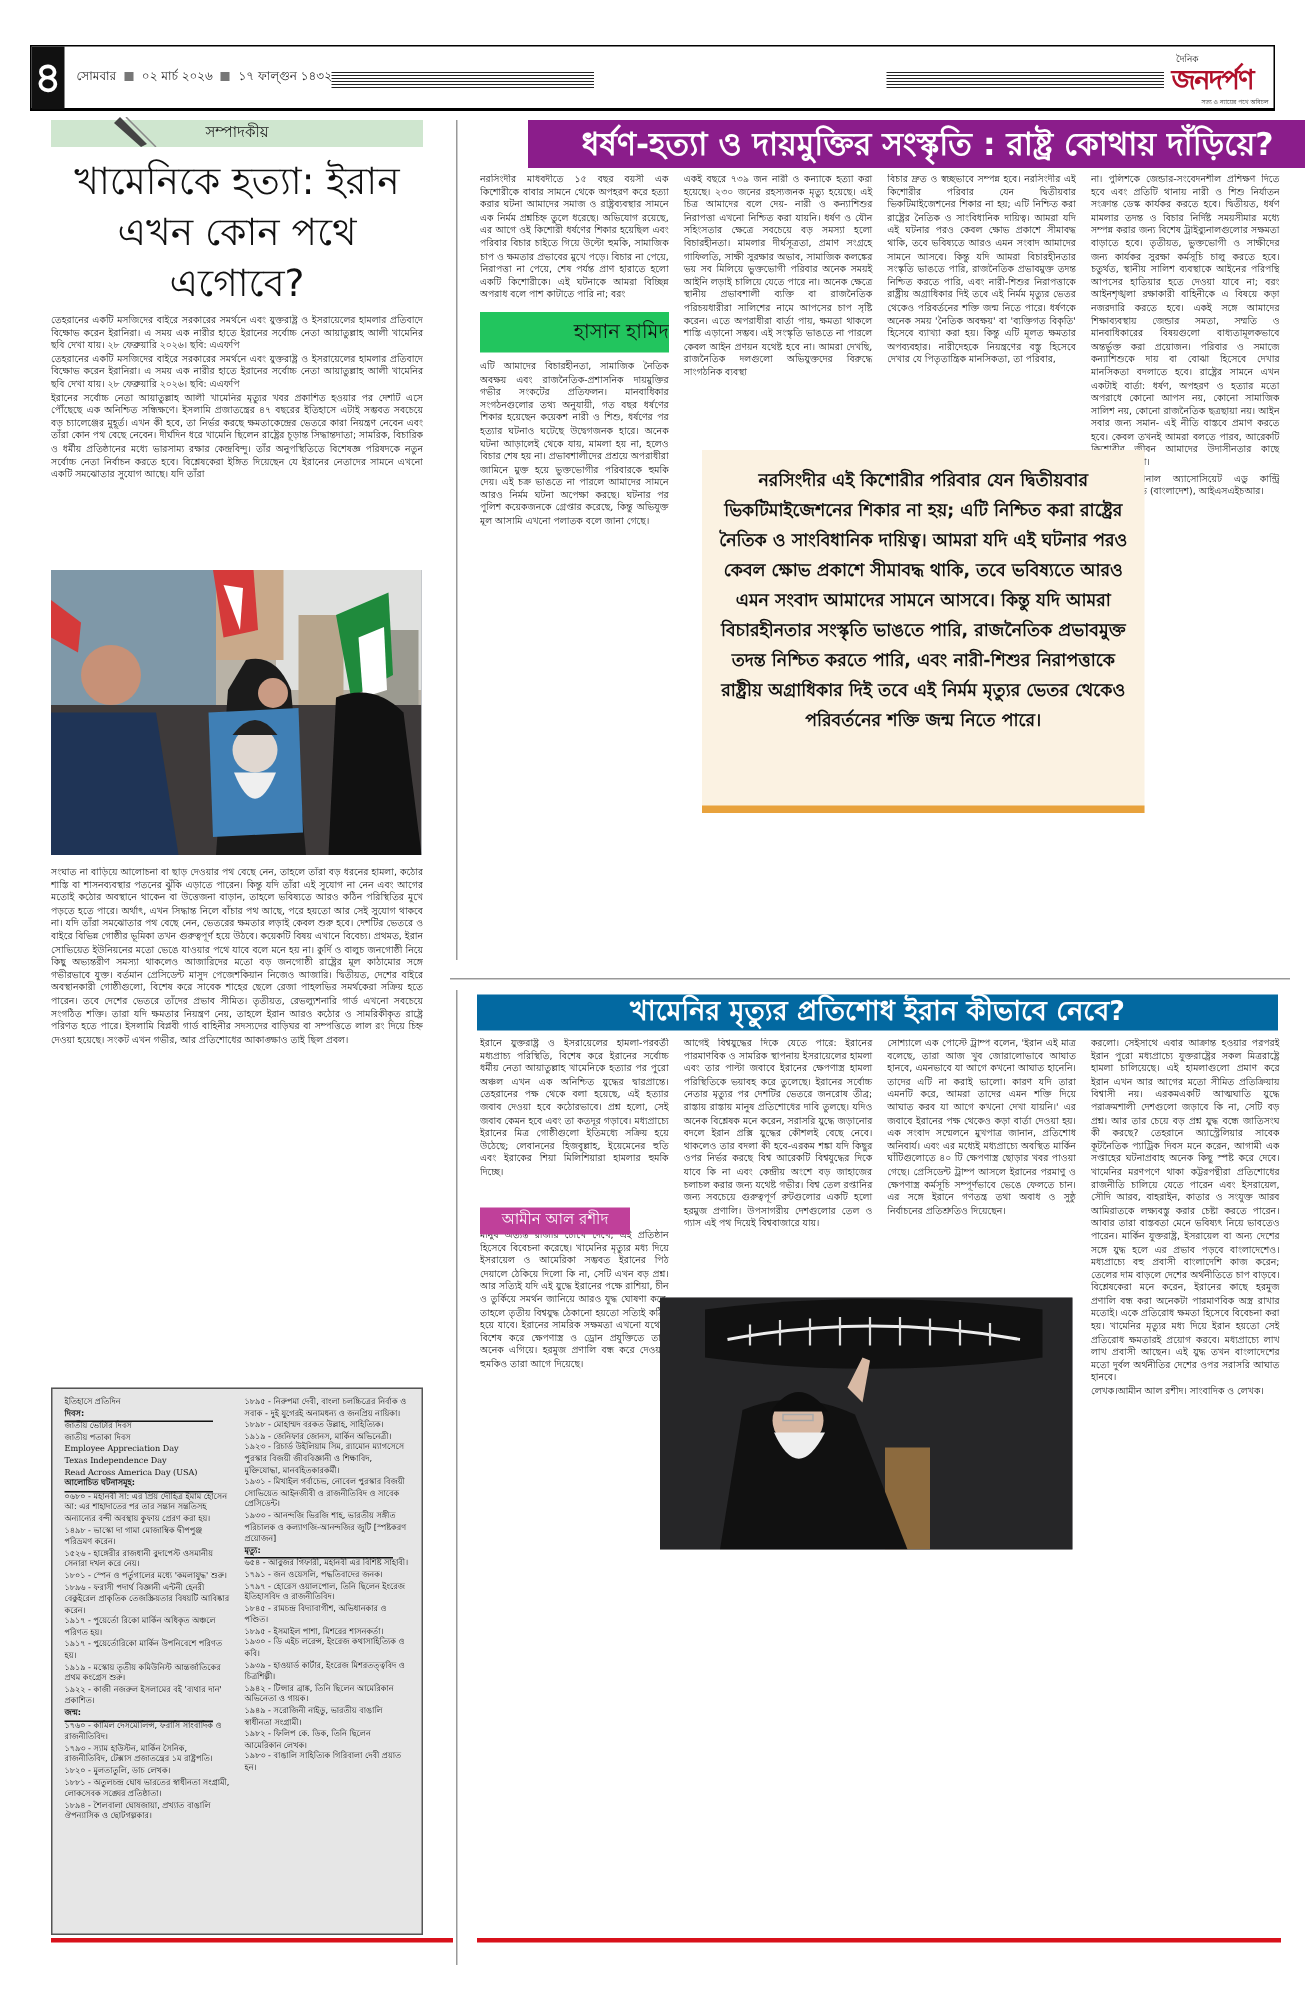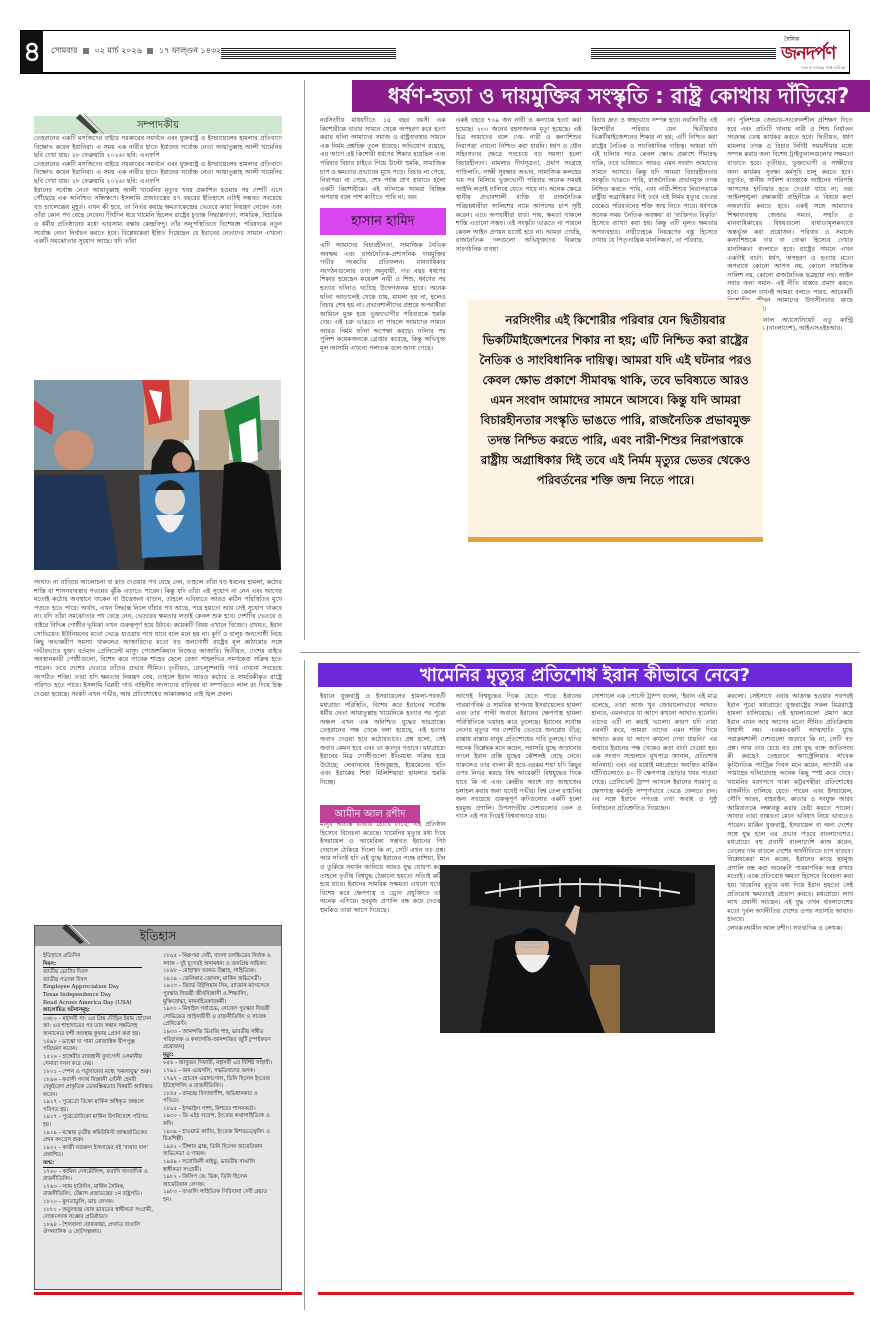--- a/index.html
+++ b/index.html
@@ -23,25 +23,25 @@
   .sectband { height: 18px; background: #cfe6cf; position: relative; text-align: center; font-size: 10px; line-height: 18px; color: #222; }
   .pen { position: absolute; left: 40px; top: -2px; width: 40px; height: 20px; }
   .lhead { text-align: center; font-size: 25px; line-height: 34px; margin: 6px 0 4px; font-weight: normal; color: #111; }
   .body-text { font-size: 6.2px; line-height: 8.6px; color: #222; text-align: justify; }
   .photo1 { left: 34px; top: 380px; width: 247px; height: 190px; overflow: hidden; background: #8a94a0; }
 
   
   .purple-band { left: 320px; top: 80px; width: 533px; height: 32px; background: #8b1d8b; color: #fff; font-size: 21px; font-weight: bold; text-align: center; line-height: 32px; white-space: nowrap; overflow: hidden; margin-left: 32px; }
   .cols4 { display: flex; gap: 10px; }
   .cols4 > div { flex: 1; }
-  .author-box { background: #d946ef; text-align: center; font-size: 13px; color: #111; padding: 3px 0; margin: 6px 0; }
+  .author-box { background: #22c55e; text-align: right; font-size: 13px; color: #111; padding: 3px 0; margin: 6px 0; }
   .pullquote { left: 440px; top: 300px; width: 295px; height: 242px; background: #fbf2e2; border-bottom: 5px solid #e8a23c; text-align: center; font-size: 11.6px; line-height: 20px; font-weight: bold; color: #111; padding: 10px 8px 0; margin-left: 28px; }
 
   
-  .blue-band { left: 318px; top: 663px; width: 534px; height: 24px; background: #6d28d9; color: #fff; font-size: 18px; font-weight: bold; text-align: center; line-height: 24px; white-space: nowrap; }
+  .blue-band { left: 318px; top: 663px; width: 534px; height: 24px; background: #0369a1; color: #fff; font-size: 18px; font-weight: bold; text-align: center; line-height: 24px; white-space: nowrap; }
   .pink-box { left: 320px; top: 805px; width: 100px; height: 18px; background: #c0409a; color: #fff; font-size: 10px; text-align: center; line-height: 18px; }
 
   
   .hist { left: 34px; top: 925px; width: 248px; height: 365px; background: #e6e6e6; border: 1px solid #555; }
   .hist-band { height: 20px; background: #9b9b9b; position: relative; text-align: center; color: #111; font-size: 12px; line-height: 20px; }
   .hist-cols { display: flex; gap: 10px; padding: 6px 8px; }
   .hist-cols > div { flex: 1; font-size: 5.4px; line-height: 7.6px; color: #111; }
   .hist-sub { font-weight: bold; border-bottom: 1px solid #111; display: inline-block; width: 90%; }
   .hist-en { font-family: "DejaVu Serif", serif; font-size: 5.4px; }
 
@@ -61,28 +61,29 @@
     <span class="sq"></span>
     <span>১৭ ফাল্গুন ১৪৩২ বাংলা</span>
   </div>
   <div class="abs lines" style="left:200px;top:16px;width:175px;"></div>
   <div class="abs lines" style="left:570px;top:16px;width:185px;"></div>
   <div class="abs mast-small">দৈনিক</div>
   <div class="abs mast">জনদর্পণ</div>
   <div class="abs mast-tag">সত্য ও ন্যায়ের পথে অবিচল</div>
 </div>
 
-<div class="abs lcol" style="left:34px;width:248px;margin-top:36px;">
+<div class="abs lcol" style="left:34px;width:248px;">
   <div class="sectband">
     <svg class="pen" viewBox="0 0 40 20">
       <path d="M6 0 L24 18 L20 20 L2 4 Z" fill="#444"></path>
       <path d="M10 0 L30 20" stroke="#888" stroke-width="1"></path>
     </svg>
     <span>সম্পাদকীয়</span>
   </div>
+  <h1 class="lhead">খামেনিকে হত্যা: ইরান এখন কোন পথে এগোবে?</h1>
   <p class="body-text">তেহরানের একটি মসজিদের বাইরে সরকারের সমর্থনে এবং যুক্তরাষ্ট্র ও ইসরায়েলের হামলার প্রতিবাদে বিক্ষোভ করেন ইরানিরা। এ সময় এক নারীর হাতে ইরানের সর্বোচ্চ নেতা আয়াতুল্লাহ আলী খামেনির ছবি দেখা যায়। ২৮ ফেব্রুয়ারি ২০২৬। ছবি: এএফপি</p>
   <p class="body-text">তেহরানের একটি মসজিদের বাইরে সরকারের সমর্থনে এবং যুক্তরাষ্ট্র ও ইসরায়েলের হামলার প্রতিবাদে বিক্ষোভ করেন ইরানিরা। এ সময় এক নারীর হাতে ইরানের সর্বোচ্চ নেতা আয়াতুল্লাহ আলী খামেনির ছবি দেখা যায়। ২৮ ফেব্রুয়ারি ২০২৬। ছবি: এএফপি</p>
   <p class="body-text" style="height:128px;overflow:hidden;">ইরানের সর্বোচ্চ নেতা আয়াতুল্লাহ আলী খামেনির মৃত্যুর খবর প্রকাশিত হওয়ার পর দেশটি এসে পৌঁছেছে এক অনিশ্চিত সন্ধিক্ষণে। ইসলামি প্রজাতন্ত্রের ৪৭ বছরের ইতিহাসে এটাই সম্ভবত সবচেয়ে বড় চ্যালেঞ্জের মুহূর্ত। এখন কী হবে, তা নির্ভর করছে ক্ষমতাকেন্দ্রের ভেতরে কারা নিয়ন্ত্রণ নেবেন এবং তাঁরা কোন পথ বেছে নেবেন। দীর্ঘদিন ধরে খামেনি ছিলেন রাষ্ট্রের চূড়ান্ত সিদ্ধান্তদাতা; সামরিক, বিচারিক ও ধর্মীয় প্রতিষ্ঠানের মধ্যে ভারসাম্য রক্ষার কেন্দ্রবিন্দু। তাঁর অনুপস্থিতিতে বিশেষজ্ঞ পরিষদকে নতুন সর্বোচ্চ নেতা নির্বাচন করতে হবে। বিশ্লেষকেরা ইঙ্গিত দিয়েছেন যে ইরানের নেতাদের সামনে এখনো একটি সমঝোতার সুযোগ আছে। যদি তাঁরা</p>
 </div>
 
 <div class="abs photo1">
   <svg width="247" height="190" viewBox="0 0 247 190">
     <title>তেহরানে বিক্ষোভকারীদের হাতে খামেনির ছবি ও ইরানের পতাকা</title>
     <rect width="247" height="190" fill="#b8b2a6"></rect>
     <rect x="0" y="0" width="110" height="90" fill="#7f98a8"></rect>
@@ -106,27 +107,20 @@
     <path d="M122 135 Q136 170 150 135 Z" fill="#efefef"></path>
     <path d="M190 85 Q215 75 235 95 L247 190 L185 190 Z" fill="#111"></path>
   </svg>
 </div>
 
 <div class="abs" style="left:34px;top:578px;width:248px;height:335px;overflow:hidden;">
   <p class="body-text">সংঘাত না বাড়িয়ে আলোচনা বা ছাড় দেওয়ার পথ বেছে নেন, তাহলে তাঁরা বড় ধরনের হামলা, কঠোর শাস্তি বা শাসনব্যবস্থার পতনের ঝুঁকি এড়াতে পারেন। কিন্তু যদি তাঁরা এই সুযোগ না নেন এবং আগের মতোই কঠোর অবস্থানে থাকেন বা উত্তেজনা বাড়ান, তাহলে ভবিষ্যতে আরও কঠিন পরিস্থিতির মুখে পড়তে হতে পারে। অর্থাৎ, এখন সিদ্ধান্ত নিলে বাঁচার পথ আছে, পরে হয়তো আর সেই সুযোগ থাকবে না। যদি তাঁরা সমঝোতার পথ বেছে নেন, ভেতরের ক্ষমতার লড়াই কেবল শুরু হবে। দেশটির ভেতরে ও বাইরে বিভিন্ন গোষ্ঠীর ভূমিকা তখন গুরুত্বপূর্ণ হয়ে উঠবে। কয়েকটি বিষয় এখানে বিবেচ্য। প্রথমত, ইরান সোভিয়েত ইউনিয়নের মতো ভেঙে যাওয়ার পথে যাবে বলে মনে হয় না। কুর্দি ও বালুচ জনগোষ্ঠী নিয়ে কিছু অভ্যন্তরীণ সমস্যা থাকলেও আজারিদের মতো বড় জনগোষ্ঠী রাষ্ট্রের মূল কাঠামোর সঙ্গে গভীরভাবে যুক্ত। বর্তমান প্রেসিডেন্ট মাসুদ পেজেশকিয়ান নিজেও আজারি। দ্বিতীয়ত, দেশের বাইরে অবস্থানকারী গোষ্ঠীগুলো, বিশেষ করে সাবেক শাহের ছেলে রেজা পাহলভির সমর্থকেরা সক্রিয় হতে পারেন। তবে দেশের ভেতরে তাঁদের প্রভাব সীমিত। তৃতীয়ত, রেভল্যুশনারি গার্ড এখনো সবচেয়ে সংগঠিত শক্তি। তারা যদি ক্ষমতার নিয়ন্ত্রণ নেয়, তাহলে ইরান আরও কঠোর ও সামরিকীকৃত রাষ্ট্রে পরিণত হতে পারে। ইসলামি বিপ্লবী গার্ড বাহিনীর সদস্যদের বাড়িঘর বা সম্পত্তিতে লাল রং দিয়ে চিহ্ন দেওয়া হয়েছে। সংকট এখন গভীর, আর প্রতিশোধের আকাঙ্ক্ষাও তাই ছিল প্রবল।</p>
 </div>
 
 <div class="abs hist">
-  <div class="hist-band">
-    <svg class="pen" viewBox="0 0 40 20" style="left:25px;">
-      <path d="M6 0 L24 18 L20 20 L2 4 Z" fill="#333"></path>
-      <path d="M10 0 L30 20" stroke="#fff" stroke-width="1"></path>
-    </svg>
-    <span>ইতিহাস</span>
-  </div>
   <div class="hist-cols">
     <div>
       <div>ইতিহাসে প্রতিদিন</div>
       <div class="hist-sub">দিবস:</div>
       <div>জাতীয় ভোটার দিবস</div>
       <div>জাতীয় পতাকা দিবস</div>
       <div class="hist-en">Employee Appreciation Day</div>
       <div class="hist-en">Texas Independence Day</div>
       <div class="hist-en">Read Across America Day (USA)</div>
       <div class="hist-sub">আলোচিত ঘটনাসমূহ:</div>

